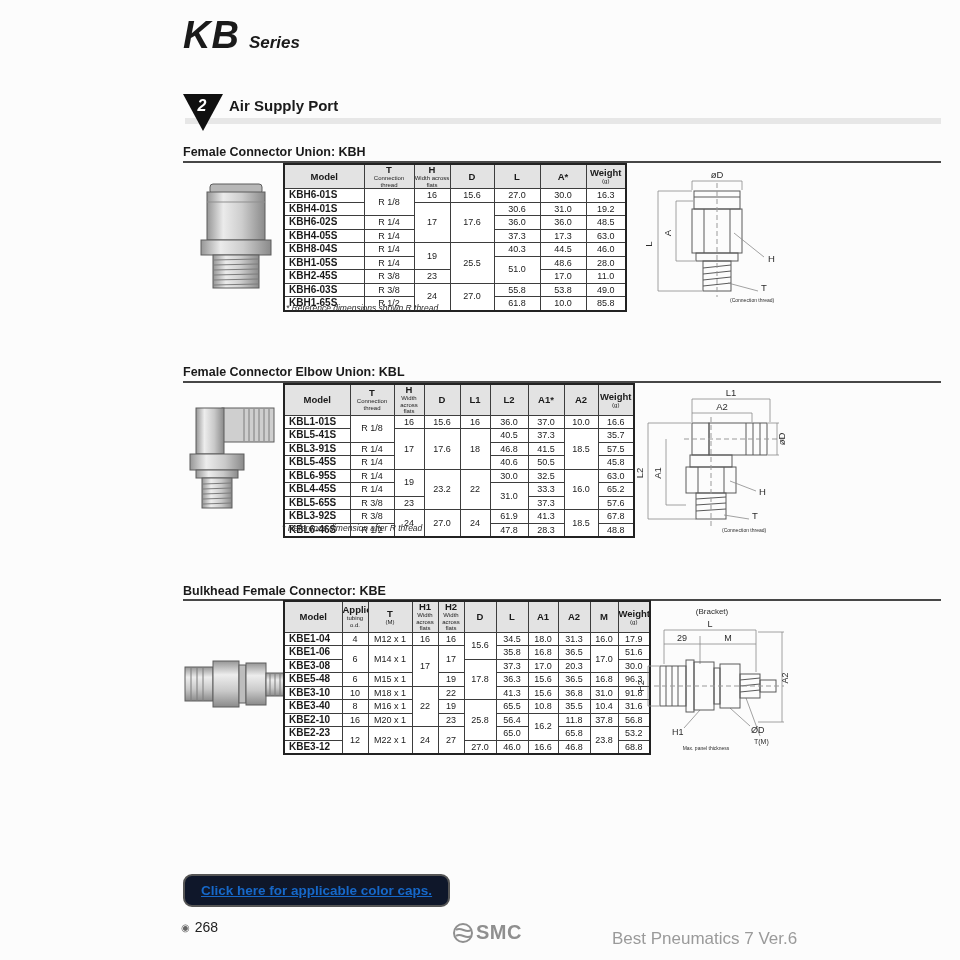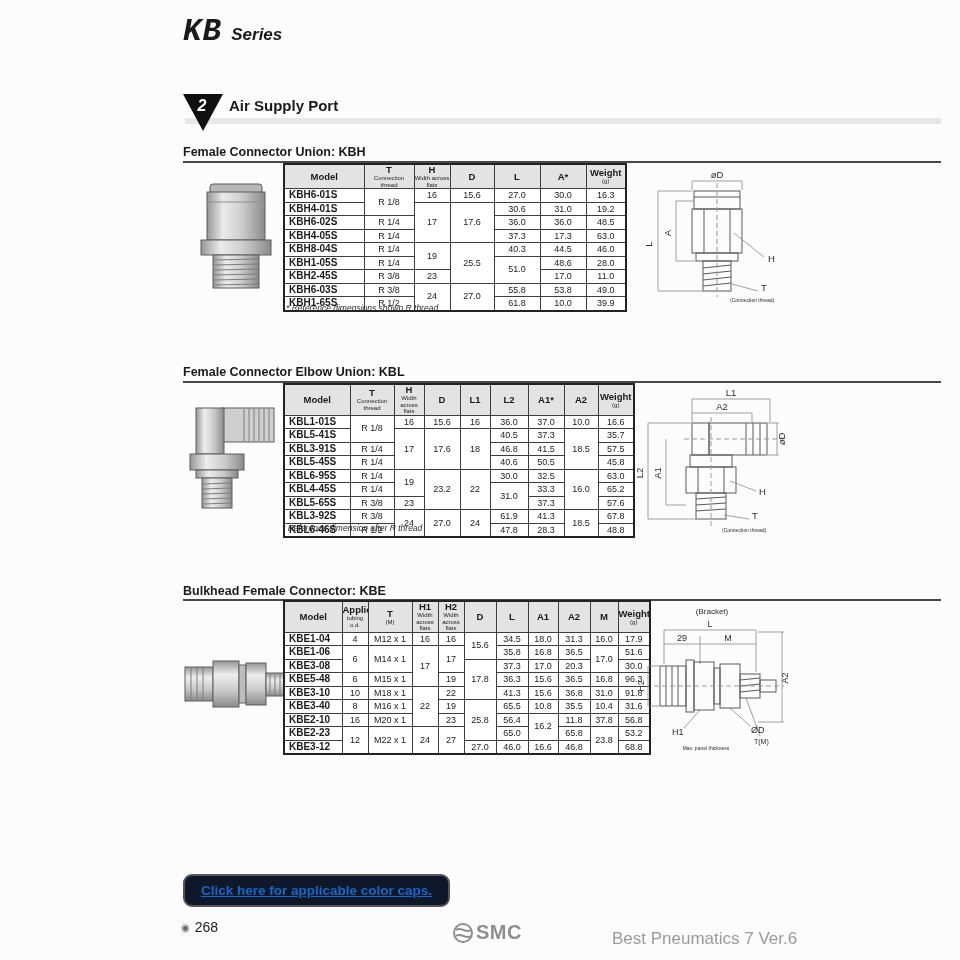--- a/index.html
+++ b/index.html
@@ -1,20 +1,20 @@
 <!DOCTYPE html>
 <html><head>
 <meta charset="utf-8">
 <style>
   html,body{margin:0;padding:0;background:#ffffff;}
   .page{position:relative;width:960px;height:960px;background:#fcfcfc;overflow:hidden;
         font-family:"Liberation Sans",sans-serif;color:#1a1a1a;}
   
   .series-title{position:absolute;left:183px;top:14px;white-space:nowrap;}
-  .series-kb{font-size:31px;font-weight:bold;font-style:italic;letter-spacing:1px;font-family:Liberation Mono, monospace;}
+  .series-kb{font-size:38px;font-weight:bold;font-style:italic;letter-spacing:1px;}
   .series-word{font-size:17px;font-weight:bold;font-style:italic;margin-left:9px;}
   
   .banner{position:absolute;left:183px;top:94px;width:758px;height:46px;}
   .banner-bar{position:absolute;left:2px;top:24px;width:756px;height:6px;background:#e7e7e7;}
   .banner-tri{position:absolute;left:0;top:0;width:40px;height:40px;}
   .banner-label{position:absolute;left:46px;top:3px;font-weight:bold;font-size:15px;}
   
   .sec-title{position:absolute;left:183px;font-size:12.5px;font-weight:bold;white-space:nowrap;}
   .sec-rule{position:absolute;left:183px;width:758px;height:2px;background:#474747;}
   .photo{position:absolute;}
@@ -186,21 +186,21 @@
             <td rowspan="2">27.0</td>
             <td>55.8</td>
             <td>53.8</td>
             <td>49.0</td>
           </tr>
           <tr>
             <td class="model">KBH1-65S</td>
             <td>R 1/2</td>
             <td>61.8</td>
             <td>10.0</td>
-            <td>39.9</td>
+            <td>85.8</td>
           </tr>
         </tbody>
       </table>
   </div>
   <div class="footnote" style="left:286px;top:303px;">* Reference dimensions shown R thread</div>
 
   <svg class="drawing" style="left:634px;top:167px;" width="158" height="140" viewBox="0 0 158 140">
     <g stroke="#5a5a5a" fill="none">
       <rect x="60" y="24" width="46" height="18"></rect>
         <line x1="60" y1="30" x2="106" y2="30"></line>

